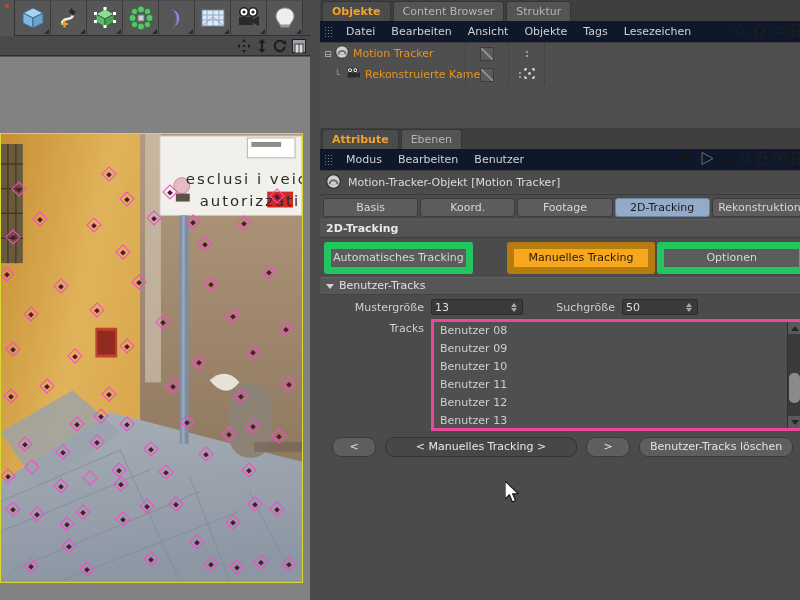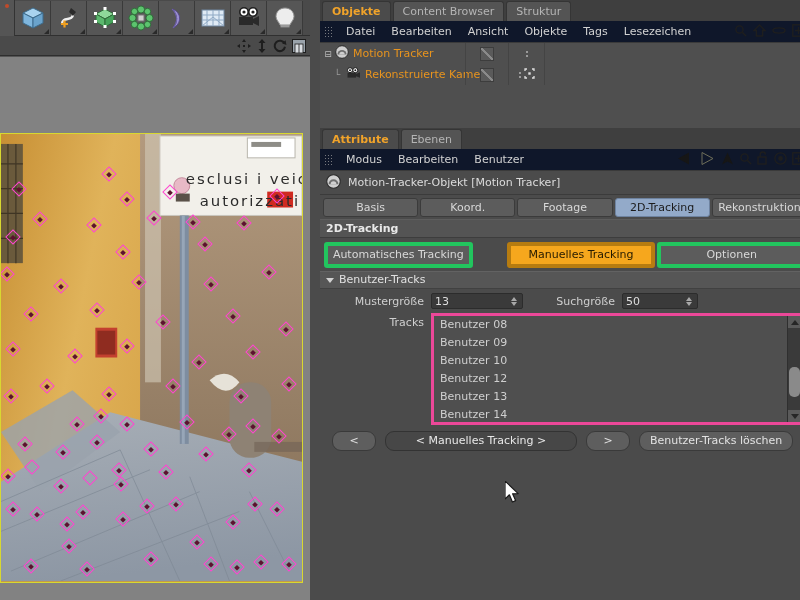--- a/index.html
+++ b/index.html
@@ -72,21 +72,21 @@
   .tabrow{display:flex;padding:3px 3px 2px 3px;gap:2px;background:#4b4b4b;}
   .ttab{flex:1;text-align:center;height:17px;line-height:17px;background:#5c5c5c;color:#d8d8d8;
         border:1px solid #3b3b3b;border-radius:3px;font-size:11px;}
   .ttab.sel{background:#93aac9;color:#1b1b1b;border-color:#6e83a0;}
 
   .sechdr{height:17px;line-height:17px;background:#545454;color:#e8e8e8;font-weight:bold;
           font-size:11px;padding-left:6px;border-top:1px solid #5d5d5d;border-bottom:1px solid #3d3d3d;}
 
   .subtabs{display:flex;padding:4px 4px 3px 4px;gap:2px;}
   .stab{flex:1;text-align:center;height:18px;line-height:18px;background:#5c5c5c;color:#d8d8d8;
-        border:4px solid #22c55e;border-radius:3px;font-size:11px;}
+        border:7px solid #22c55e;border-radius:3px;font-size:11px;}
   .stab.sel{background:#f6a71d;color:#241a00;border-color:#b77c10;margin-left:32px;}
 
   .grouphdr{height:16px;line-height:16px;background:#565656;color:#e0e0e0;font-size:11px;
             padding-left:6px;border-top:1px solid #626262;border-bottom:1px solid #414141;
             display:flex;align-items:center;gap:5px;}
   .tri{width:0;height:0;border-left:4px solid transparent;border-right:4px solid transparent;
        border-top:5px solid #d2d2d2;}
 
   .prow{display:flex;align-items:center;padding:4px 6px 2px 6px;}
   .plabel{color:#cfcfcf;font-size:11px;text-align:right;}
@@ -740,20 +740,21 @@
       </div>
     </div>
 
     <div class="listwrap">
       <div class="plabel" style="width:98px;margin-right:7px;padding-top:3px">Tracks</div>
       <div class="listbox">
         <div class="listitems">
           <div class="litem">Benutzer 08</div>
           <div class="litem">Benutzer 09</div>
           <div class="litem">Benutzer 10</div>
+          <div class="litem">Benutzer 11</div>
           <div class="litem">Benutzer 12</div>
           <div class="litem">Benutzer 13</div>
           <div class="litem">Benutzer 14</div>
           <div class="litem sel">Benutzer 15</div>
         </div>
         <div class="sbar">
           <div class="sbtn">
               <span class="au"></span>
             </div>
           <div class="strack">

